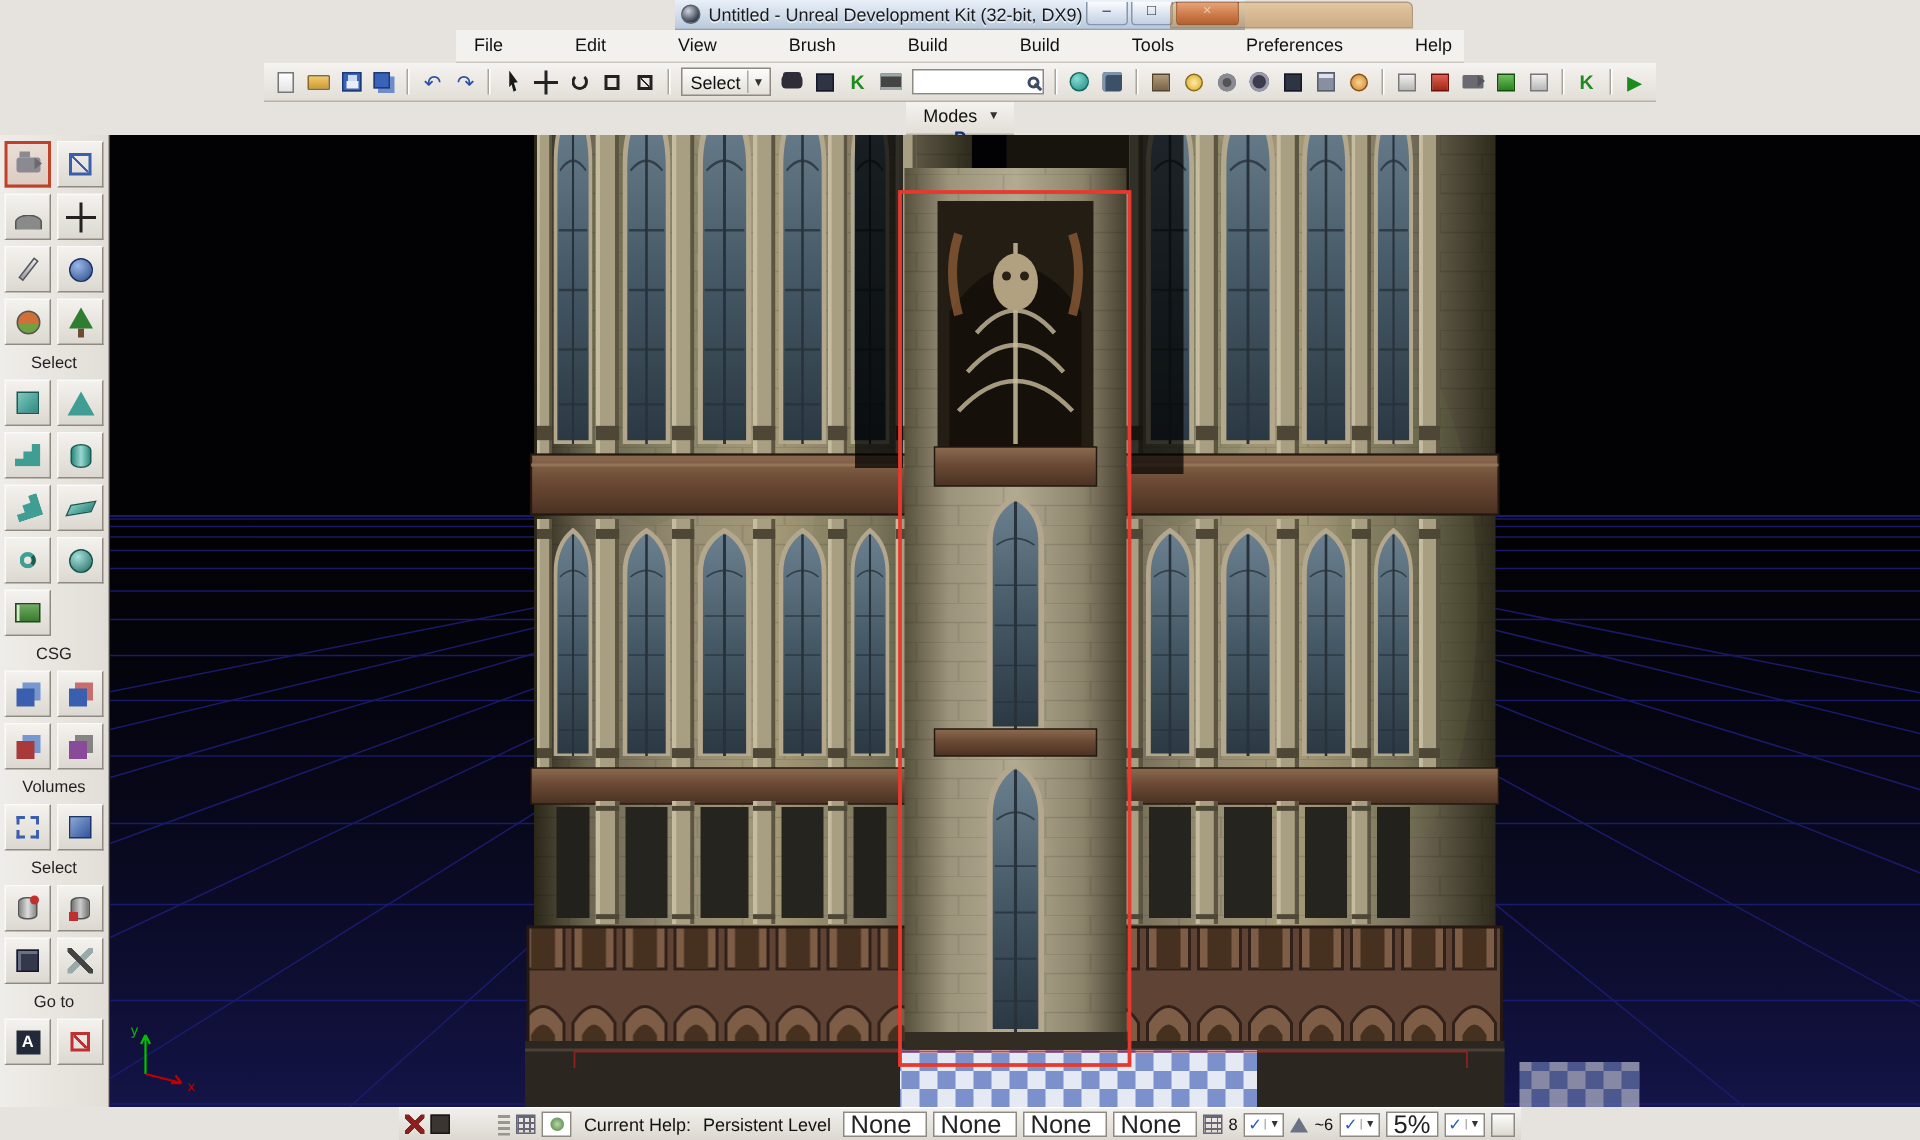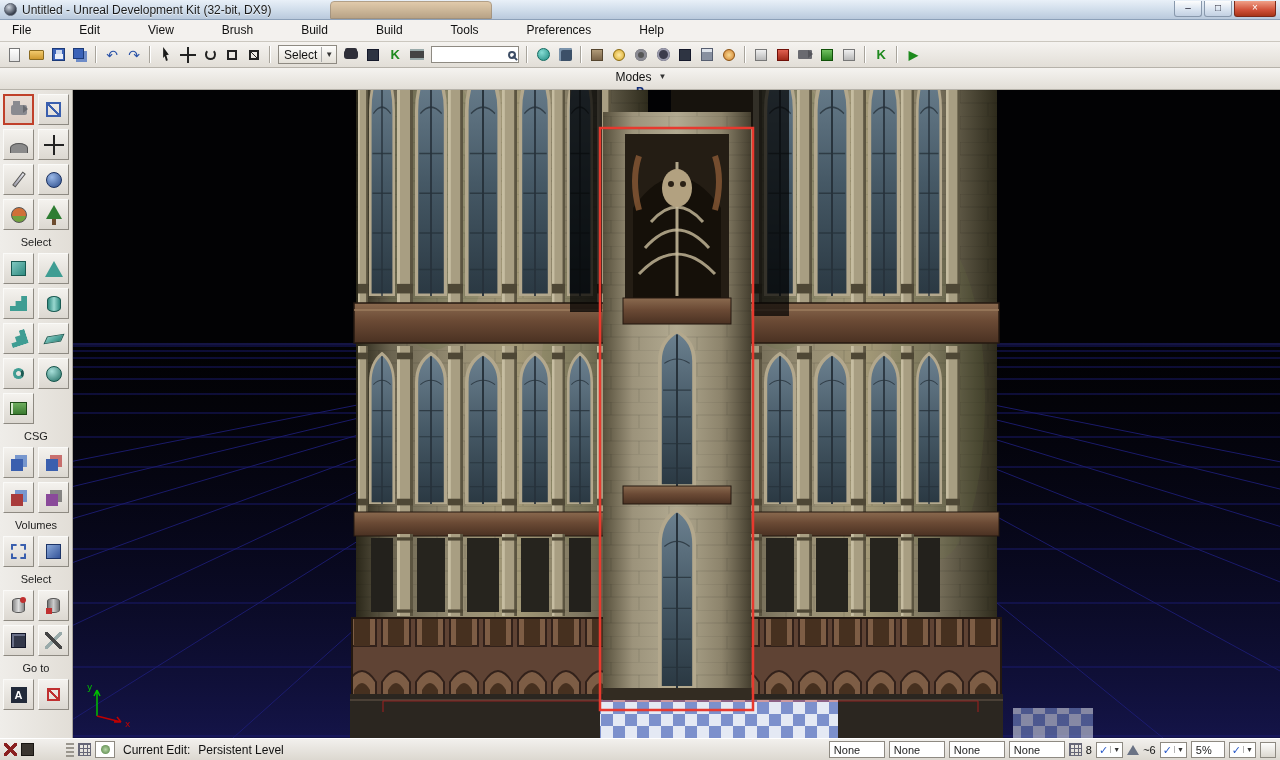--- a/index.html
+++ b/index.html
@@ -1,18 +1,18 @@
 <!DOCTYPE html>
 <html><head>
 <meta charset="utf-8">
 <style>
   * { box-sizing: border-box; margin: 0; padding: 0; }
   html,body { width:1280px; height:760px; overflow:hidden; }
   body { font-family:"Liberation Sans", sans-serif; font-size:12px; background:#000; }
-  .window { width:1280px; height:760px; display:flex; flex-direction:column; background:#e6e3de; }
+  .window { width:1280px; height:760px; display:flex; flex-direction:column; background:#e6e3de;align-items:center; }
 
   
   .titlebar { height:20px; background:linear-gradient(#e9f0f8,#cfdcea 55%,#b9c9dc); border-bottom:1px solid #8ca0b8;
     display:flex; align-items:center; padding:0 4px; position:relative; }
   .app-icon { width:13px; height:13px; border-radius:50%; margin-right:5px;
     background:radial-gradient(circle at 35% 30%, #cfd6e0, #3a4250 70%, #11151c); border:1px solid #5a6270; }
   .title-text { color:#1a1a1a; text-shadow:0 1px 0 rgba(255,255,255,.65); white-space:nowrap; }
   .bg-tab { position:absolute; left:330px; top:1px; width:162px; height:18px; border-radius:4px 4px 0 0;
     background:linear-gradient(#e0b070,#b5823f); opacity:.55; border:1px solid #8a6230; }
   .tb-spacer { flex:1; }
@@ -141,21 +141,21 @@
   .sb-red { width:13px; height:13px; background:linear-gradient(45deg,transparent 40%,#8a2020 40% 60%,transparent 60%), linear-gradient(-45deg,transparent 40%,#8a2020 40% 60%,transparent 60%); }
   .sb-darktool { width:13px; height:13px; background:#3a3530; border:1px solid #181512; }
   .sb-grip { width:8px; height:14px; background:repeating-linear-gradient(#9a968e 0 2px, transparent 2px 4px); margin-left:28px; }
   .sb-gridic { width:13px; height:13px; background:
      repeating-linear-gradient(90deg,#667 0 1px, transparent 1px 4px),
      repeating-linear-gradient(#667 0 1px, transparent 1px 4px); border:1px solid #667; }
   .sb-eyebox { width:20px; height:17px; border:1px solid #8e8a82; background:#fff; display:flex; align-items:center; justify-content:center; }
   .sb-eyebox .dotic { width:9px; height:9px; border-radius:50%; background:radial-gradient(#b8d8a8,#4a7a3a); }
   .sb-text { color:#111; white-space:nowrap; margin-left:4px; }
   .sb-spacer { flex:1; }
-  .sb-field { height:17px; min-width:56px; background:#fff; border:1px solid #8e8a82; font-size:11px; color:#222; display:flex; align-items:center; padding:0 4px; }
+  .sb-field { height:17px; min-width:56px; background:#fff; border:1px solid #8e8a82; font-size:17px; color:#222; display:flex; align-items:center; padding:0 4px; }
   .sb-field.narrow { min-width:34px; }
   .sb-combo { display:flex; align-items:center; height:16px; border:1px solid #8e8a82; background:#fff; padding:0 2px; }
   .sb-combo .chk { color:#2858c8; font-size:11px; line-height:12px; }
   .sb-combo .dd { font-size:7px; color:#333; border-left:1px solid #b5b5b5; padding-left:2px; margin-left:2px; }
   .sb-angleic { width:0; height:0; border-left:6px solid transparent; border-right:6px solid transparent; border-bottom:10px solid #6a7284; }
   .sb-minibox { width:16px; height:16px; border:1px solid #8e8a82; background:linear-gradient(#fdfdfc,#dcd8d0); }
   .sb-num { font-size:11px; color:#111; }
 </style>
 </head>
 <body>
@@ -641,21 +641,21 @@
   </div>
 
   <div class="statusbar">
     <span class="sb-ic sb-red"></span>
     <span class="sb-ic sb-darktool"></span>
     <span class="sb-ic sb-grip"></span>
     <span class="sb-ic sb-gridic"></span>
     <span class="sb-eyebox">
         <span class="dotic"></span>
       </span>
-    <span class="sb-text">Current Edit:</span>
+    <span class="sb-text">Current Help:</span>
     <span class="sb-text">Persistent Level</span>
     <span class="sb-spacer"></span>
     <span class="sb-field">None</span>
     <span class="sb-field">None</span>
     <span class="sb-field">None</span>
     <span class="sb-field">None</span>
     <span class="sb-ic sb-gridic"></span>
     <span class="sb-num">8</span>
     <span class="sb-combo">
       <span class="chk">✓</span>

